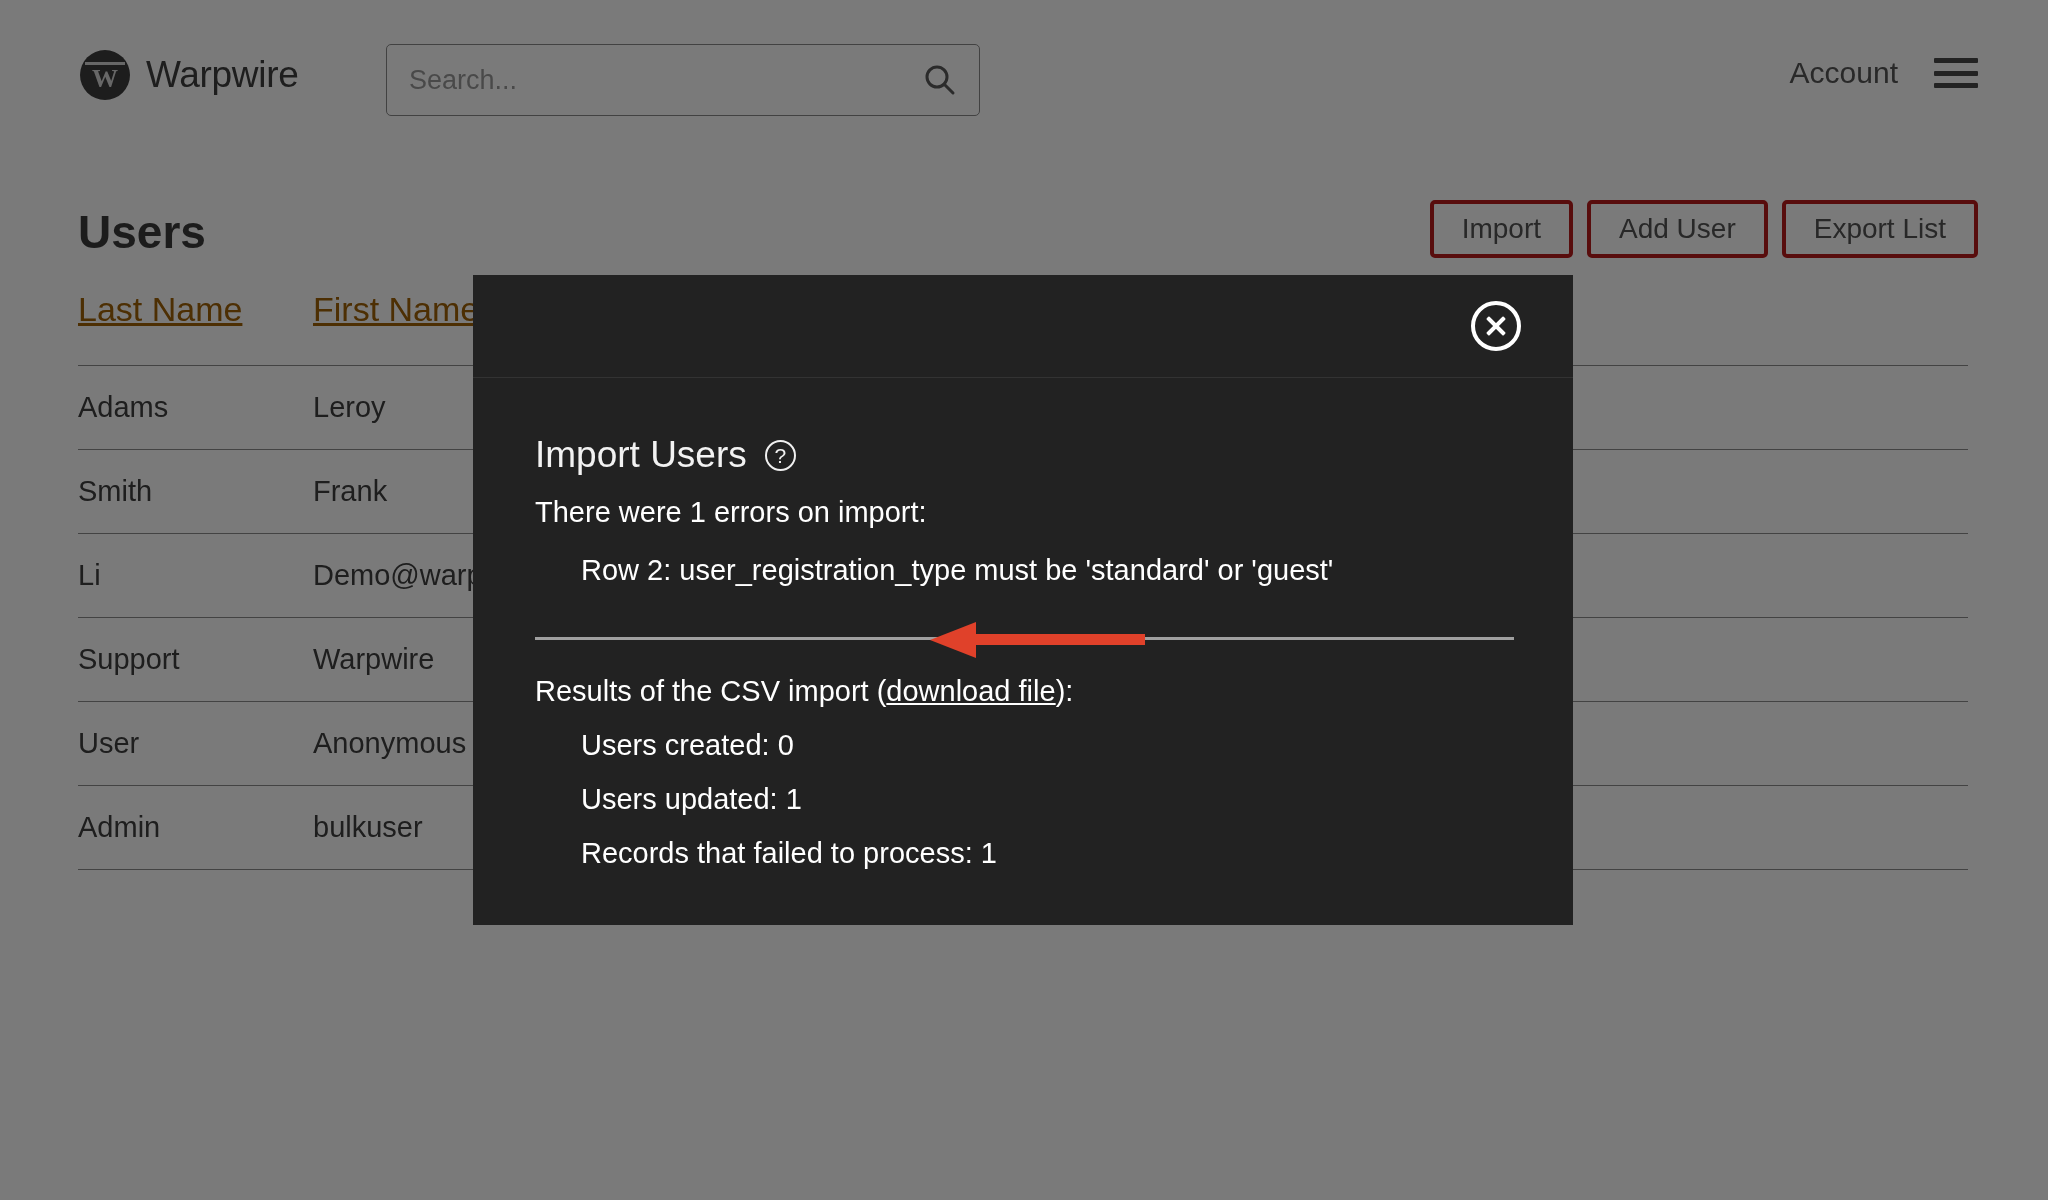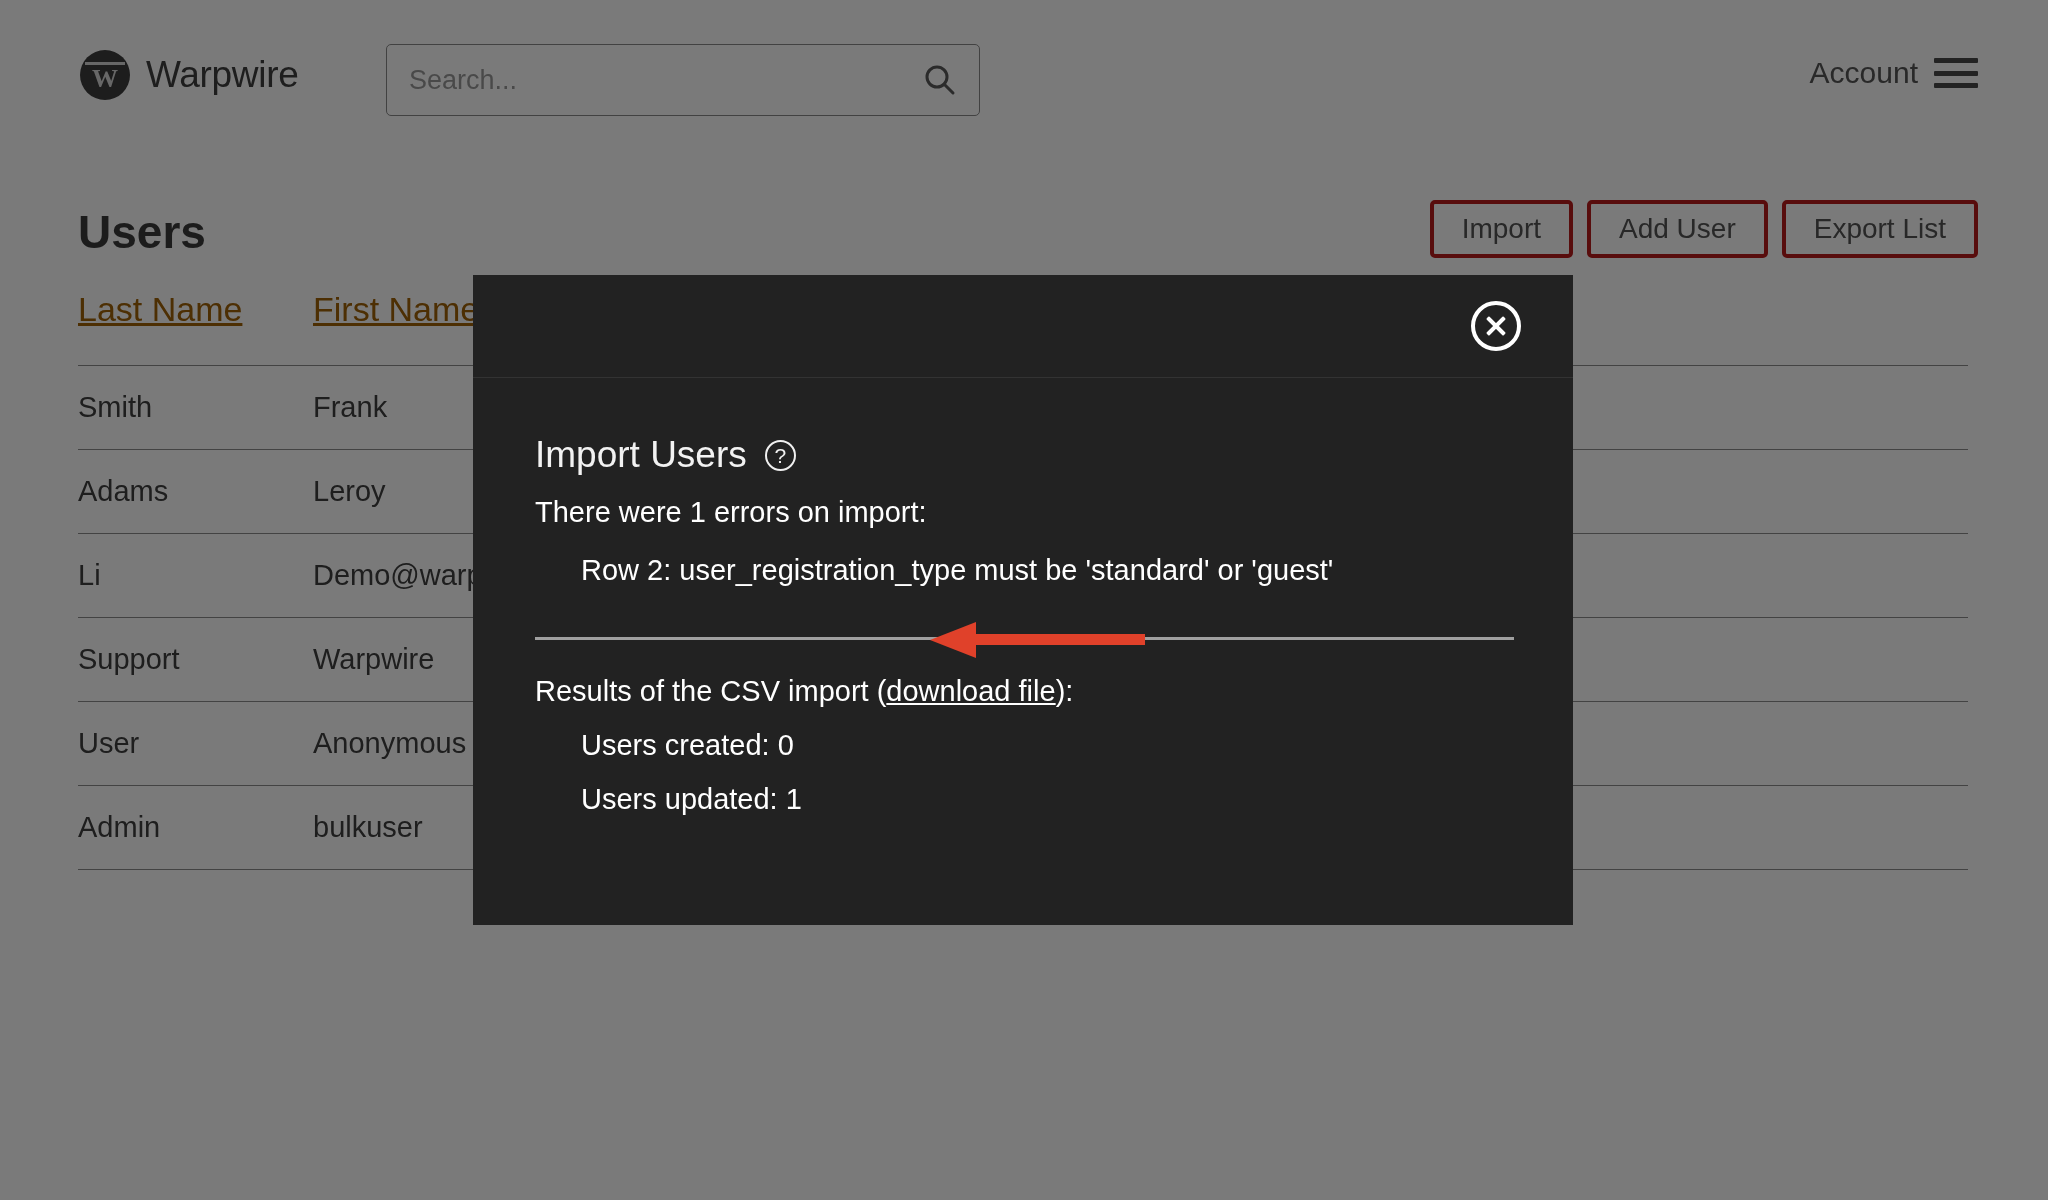--- a/index.html
+++ b/index.html
@@ -95,21 +95,21 @@
     color: #9a9a9a;
   }
   .search-icon svg { display: block; }
 
   .account {
     position: absolute;
     right: 70px;
     top: 56px;
     display: flex;
     align-items: center;
-    gap: 16px;
+    gap: 36px;
   }
   .account-label {
     font-size: 30px;
     color: #565656;
   }
   .hamburger {
     width: 44px;
     height: 30px;
     display: flex;
     flex-direction: column;
@@ -355,27 +355,27 @@
     </div>
 
     <div class="user-table">
       <div class="tbl-head">
         <div class="th col1">Last Name</div>
         <div class="th col2">First Name</div>
         <div class="th col3"></div>
       </div>
 
       <div class="tbl-row">
+        <div class="td col1">Adams</div>
+        <div class="td col2">Leroy</div>
+        <div class="td col3"></div>
+      </div>
+      <div class="tbl-row">
         <div class="td col1">Smith</div>
         <div class="td col2">Frank</div>
-        <div class="td col3"></div>
-      </div>
-      <div class="tbl-row">
-        <div class="td col1">Adams</div>
-        <div class="td col2">Leroy</div>
         <div class="td col3"></div>
       </div>
       <div class="tbl-row">
         <div class="td col1">Li</div>
         <div class="td col2">Demo@warpwire</div>
         <div class="td col3"></div>
       </div>
       <div class="tbl-row">
         <div class="td col1">Support</div>
         <div class="td col2">Warpwire</div>
@@ -412,20 +412,21 @@
       <div class="error-line">There were 1 errors on import:</div>
 
       <div class="error-detail">Row 2: user_registration_type must be 'standard' or 'guest'</div>
 
       <div class="modal-divider"></div>
 
       <div class="results-line"><span>Results of the CSV import (</span><span class="results-link">download file</span><span>):</span></div>
 
       <div class="result-item">Users created: 0</div>
       <div class="result-item">Users updated: 1</div>
+      <div class="result-item">Records that failed to process: 1</div>
 
       <div class="arrow-annotation">
         <svg width="215" height="36" viewBox="0 0 215 36">
           <polygon points="0,18 46,0 46,36" fill="#E0412A"></polygon>
           <rect x="44" y="12" width="171" height="11" fill="#E0412A"></rect>
         </svg>
       </div>
 
     </div>
   </div>

